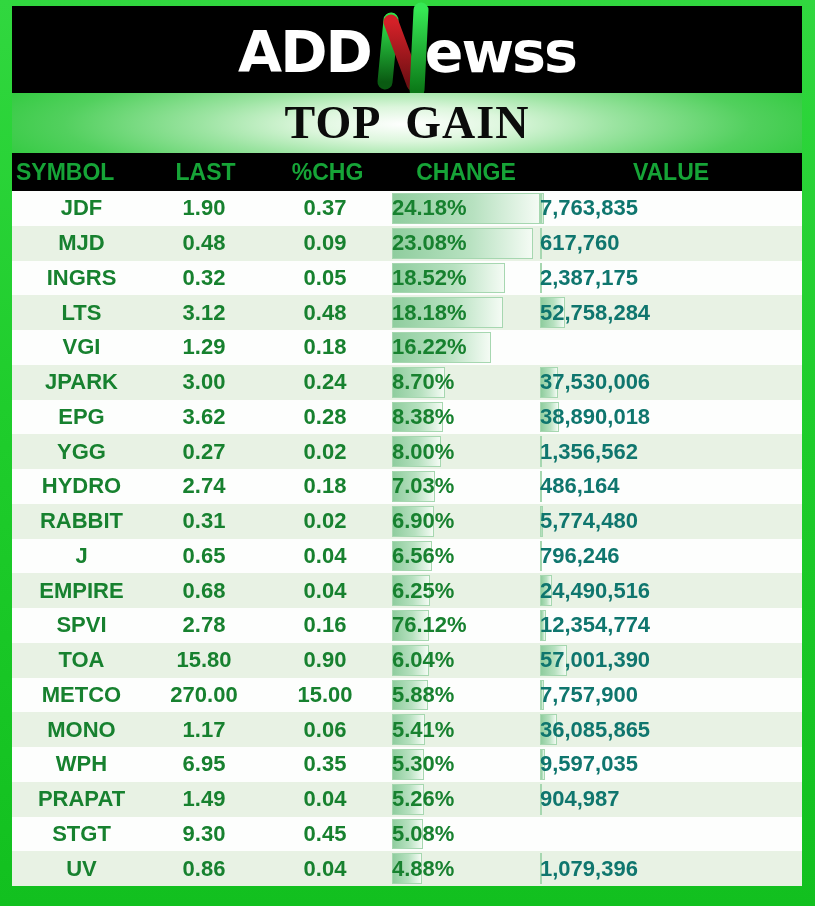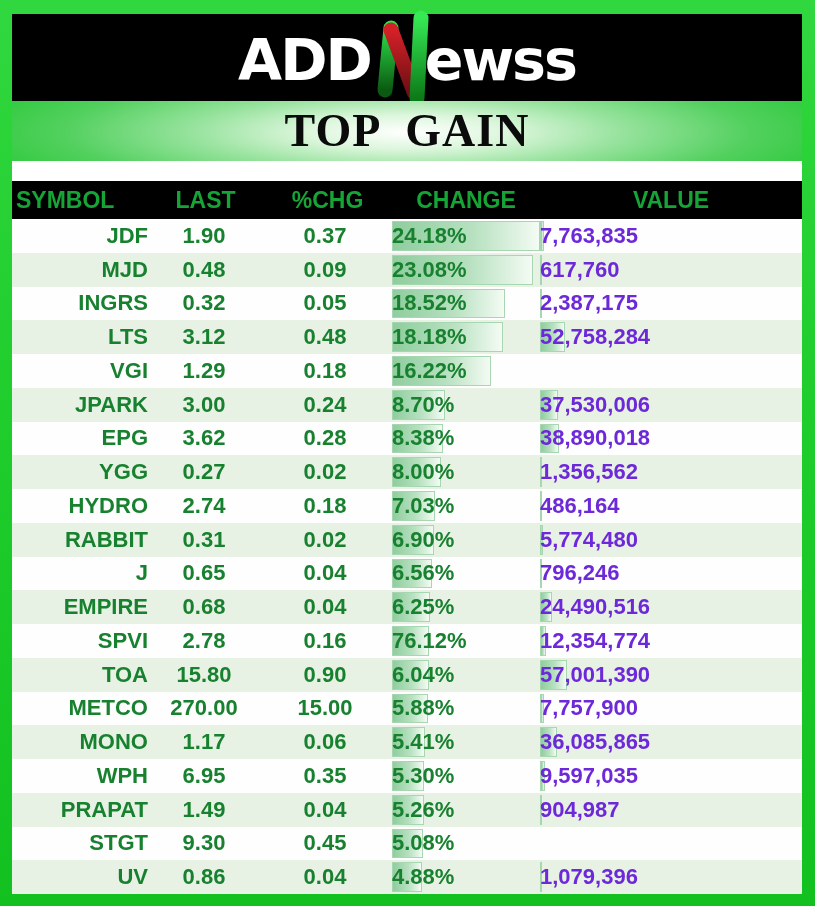--- a/index.html
+++ b/index.html
@@ -9,21 +9,21 @@
     background:#fff;
     overflow:hidden;
   }
   .frame{
     position:relative;
     width:815px;height:906px;
     background:linear-gradient(180deg,#31d73f 0%,#1fcd2c 45%,#12c01f 100%);
   }
   .content{
     position:absolute;
-    left:12px;top:14px;
+    left:12px;top:6px;
     width:790px;height:880px;
     display:flex;flex-direction:column;
     background:#fff;
   }
   
   .logo-band{
     height:87px;flex:0 0 87px;
     background:#000;
     display:flex;align-items:center;justify-content:center;
   }
@@ -59,21 +59,20 @@
     word-spacing:14px;
     line-height:1;
   }
   
   .thead{
     height:38px;flex:0 0 38px;
     background:#000;
     display:grid;
     grid-template-columns:136px 115px 129px 148px 1fr;
     align-items:center;
-    margin-top:20px;
   }
   .th{
     color:#16a437;
     font-weight:700;
     font-size:23px;
     line-height:1;
   }
   .th.sym{padding-left:4px;text-align:left;}
   .th.ctr{text-align:center;}
   .tbody{
@@ -88,21 +87,21 @@
     background:#fdfefd;
   }
   .row.alt{background:#e8f2e4;}
   .cell{
     font-weight:700;
     font-size:22px;
     color:#17812f;
     line-height:1;
     white-space:nowrap;
   }
-  .cell.sym{padding-left:3px;text-align:right;}
+  .cell.sym{padding-left:3px;text-align:center;}
   .cell.num{text-align:center;}
   .cell.last{padding-right:3px;}
   .cell.chg{padding-right:5px;}
   .barcell{
     position:relative;
     height:100%;
     display:flex;align-items:center;justify-content:flex-start;
   }
   .bar{
     position:absolute;
@@ -110,21 +109,21 @@
     min-width:2px;
     background:linear-gradient(90deg,#8fcd9e 0%,#b7e1c0 55%,#f4fbf4 100%);
     border:1px solid #a6d7b0;
     box-sizing:border-box;
   }
   .barcell .txt{
     position:relative;z-index:2;
     font-weight:700;font-size:22px;line-height:1;white-space:nowrap;
   }
   .pchg .txt{color:#17812f;padding-right:8px;}
-  .val .txt{color:#6d28d9;padding-right:8px;}
+  .val .txt{color:#0f766e;padding-right:8px;}
 </style>
 </head>
 <body>
 
 <div class="frame">
   <div class="content">
 
     <div class="logo-band">
       <div class="logo-text">
         <span>ADD</span><svg class="logo-n" viewBox="0 0 56 96">

